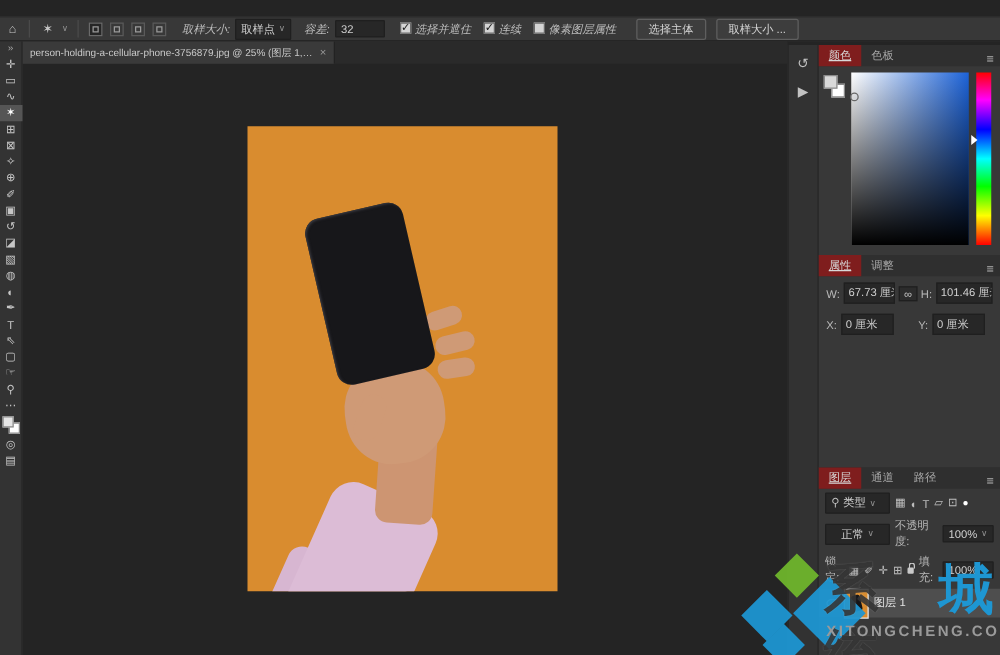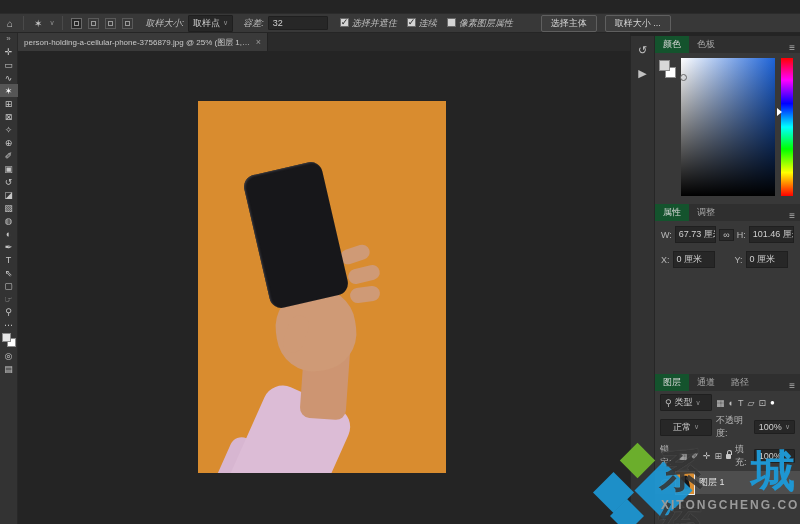--- a/index.html
+++ b/index.html
@@ -83,21 +83,21 @@
     box-shadow:inset 1px 1px 2px #3a3a40; }
 
   
   .side-strip { left:630px; top:36px; width:24px; height:488px; background:#323232;
     border-left:1px solid #262626; display:flex; flex-direction:column; align-items:center;
     padding-top:8px; gap:10px; z-index:6; }
   .strip-icon { color:#c2c2c2; font-size:11px; }
   .panel { left:654px; width:146px; background:#383838; z-index:6; border-left:1px solid #262626; }
   .ptabs { height:17px; background:#2f2f2f; display:flex; align-items:flex-end; font-size:9px; }
   .ptab { padding:2px 8px; color:#a8a8a8; }
-  .ptab.active { background:#14532d; color:#d8d8d8; }
+  .ptab.active { background:#7f1d1d; color:#d8d8d8;text-decoration:underline; }
   .pmenu { margin-left:auto; padding:0 5px; color:#b0b0b0; font-size:10px; }
   .pcontent { position:relative; font-size:9px; }
 
   
   .swatch-fg { position:absolute; left:4px; top:7px; width:11px; height:11px;
     background:#d9d9d9; border:1px solid #8a8a8a; z-index:2; }
   .swatch-bg { position:absolute; left:10px; top:14px; width:11px; height:11px;
     background:#ffffff; border:1px solid #8a8a8a; }
   .sb-box { position:absolute; left:26px; top:5px; width:94px; height:138px;
     background-image:linear-gradient(to bottom, rgba(0,0,0,0), #000),
@@ -168,33 +168,33 @@
     <span class="mode-box pressed"></span>
     <span class="mode-box"></span>
     <span class="mode-box"></span>
     <span class="mode-box"></span>
     <span class="ob-label" style="margin-left:8px">取样大小:</span>
     <span class="field">
       <span>取样点</span>
       <span class="drop">∨</span>
     </span>
     <span class="ob-label" style="margin-left:6px">容差:</span>
-    <span class="field" style="width:60px">
+    <span class="field" style="width:40px">
       <span>32</span>
     </span>
     <span style="margin-left:8px">
       <span class="cb checked"></span><span class="ob-label">选择并遮住</span>
     </span>
     <span style="margin-left:6px">
       <span class="cb checked"></span><span class="ob-label">连续</span>
     </span>
     <span style="margin-left:6px">
       <span class="cb"></span><span class="ob-label">像素图层属性</span>
     </span>
-    <span class="btn" style="margin-left:24px">选择主体</span>
+    <span class="btn" style="margin-left:12px">选择主体</span>
     <span class="btn">取样大小 ...</span>
   </div>
 
   <div class="abs tabstrip">
     <div class="doc-tab">
       <span class="title">person-holding-a-cellular-phone-3756879.jpg @ 25% (图层 1, RGB/8) *</span>
       <span class="doc-close">×</span>
     </div>
   </div>
 

